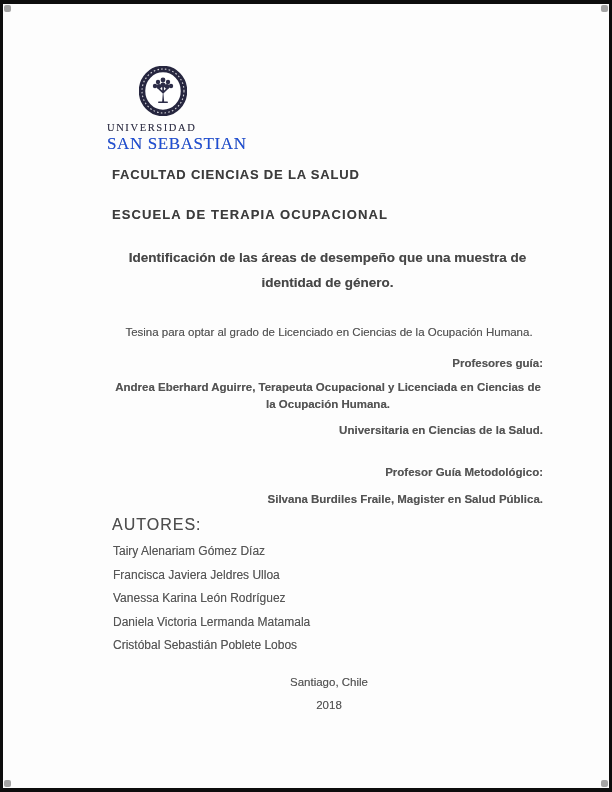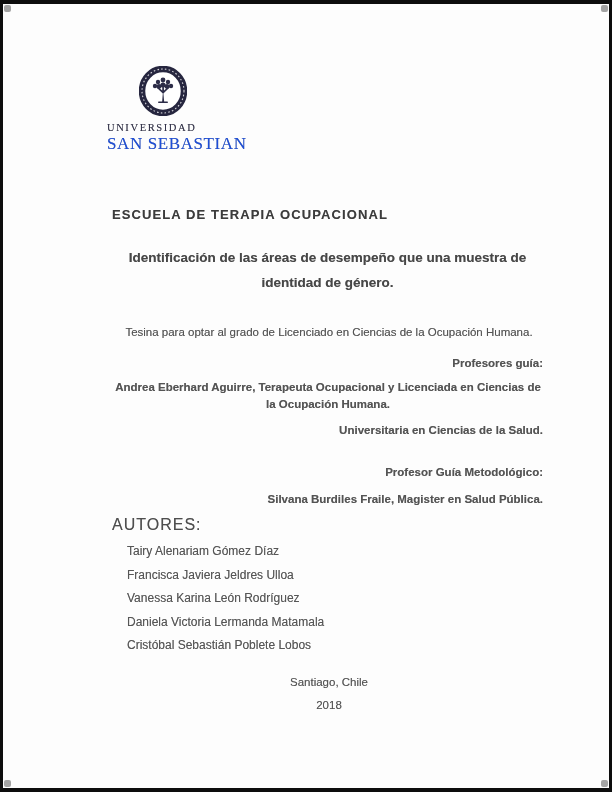--- a/index.html
+++ b/index.html
@@ -83,21 +83,21 @@
   .method-advisor { top: 487px; }
 
   .authors-heading {
     top: 512px; left: 109px;
     font-size: 16px; letter-spacing: 1px;
     color: #4e4e4e; white-space: nowrap;
   }
   .author-list { top: 536px; left: 110px; }
   .author-list .author {
     font-size: 12px; color: #565656;
-    height: 23.5px; line-height: 23.5px; white-space: nowrap; margin-left: 14px;
+    height: 23.5px; line-height: 23.5px; white-space: nowrap;
   }
   .city {
     top: 672px; left: 97px; width: 458px;
     text-align: center; font-size: 11.5px; color: #555; white-space: nowrap;
   }
   .year {
     top: 695px; left: 97px; width: 458px;
     text-align: center; font-size: 11.5px; color: #555; white-space: nowrap;
   }
 </style>
@@ -125,20 +125,21 @@
         <circle cx="28" cy="20.5" r="2.4"></circle>
         <circle cx="24" cy="19" r="2.6"></circle>
         <path d="M23.1 36 L23.8 27.5 L17.5 21.5 L18.6 20.4 L23.2 24.6 L23.4 17.5 L24.8 17.5 L25 24.6 L29.5 20.4 L30.6 21.5 L24.4 27.5 L25.2 36 Z"></path>
         <rect x="19" y="35.5" width="10" height="1.6" rx="0.8"></rect>
       </g>
     </svg>
     <div class="univ-line1 txt">UNIVERSIDAD</div>
     <div class="univ-line2 txt">SAN SEBASTIAN</div>
   </div>
 
+  <div class="abs faculty txt">FACULTAD CIENCIAS DE LA SALUD</div>
 
   <div class="abs school txt">ESCUELA DE TERAPIA OCUPACIONAL</div>
 
   <div class="abs thesis-title txt">
     <span>Identificación de las áreas de desempeño que una muestra de</span>
     <span>identidad de género.</span>
   </div>
 
   <div class="abs degree-note txt">Tesina para optar al grado de Licenciado en Ciencias de la Ocupación Humana.</div>
 

